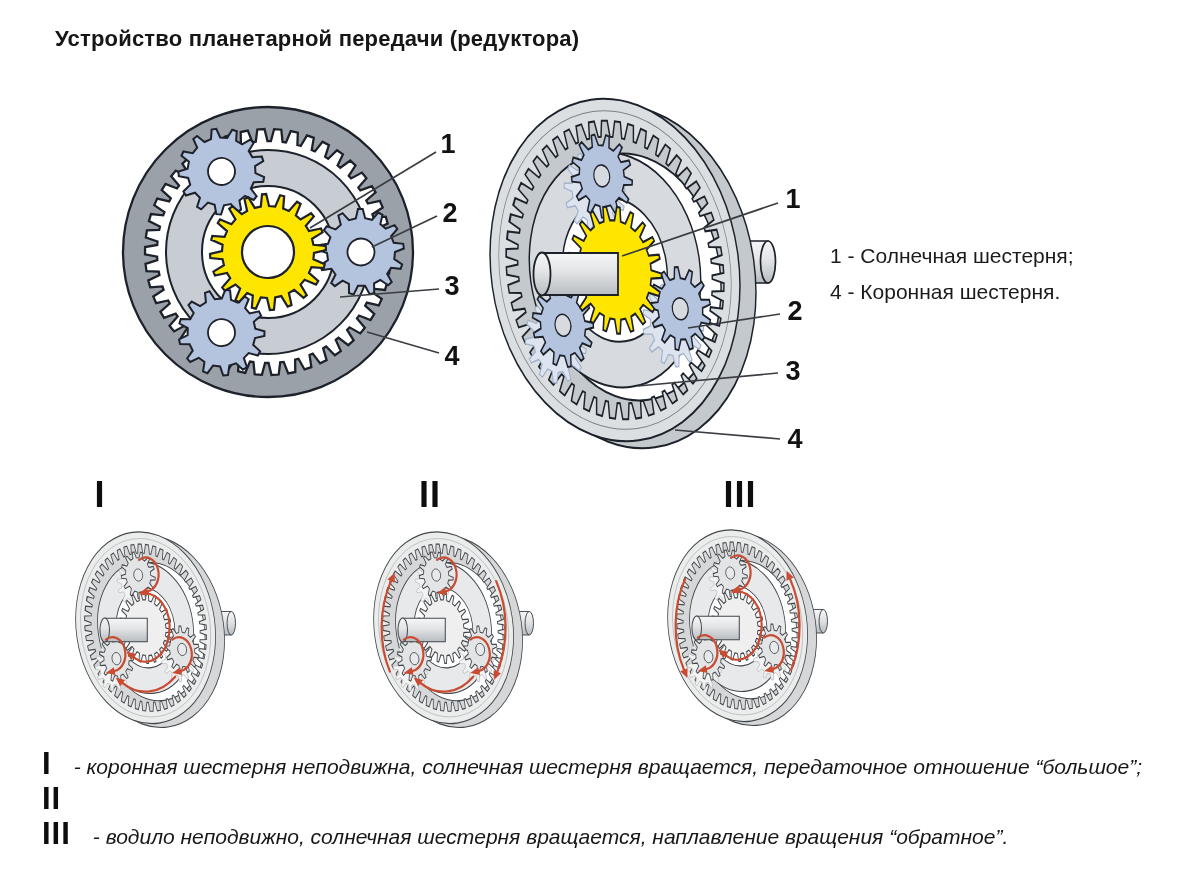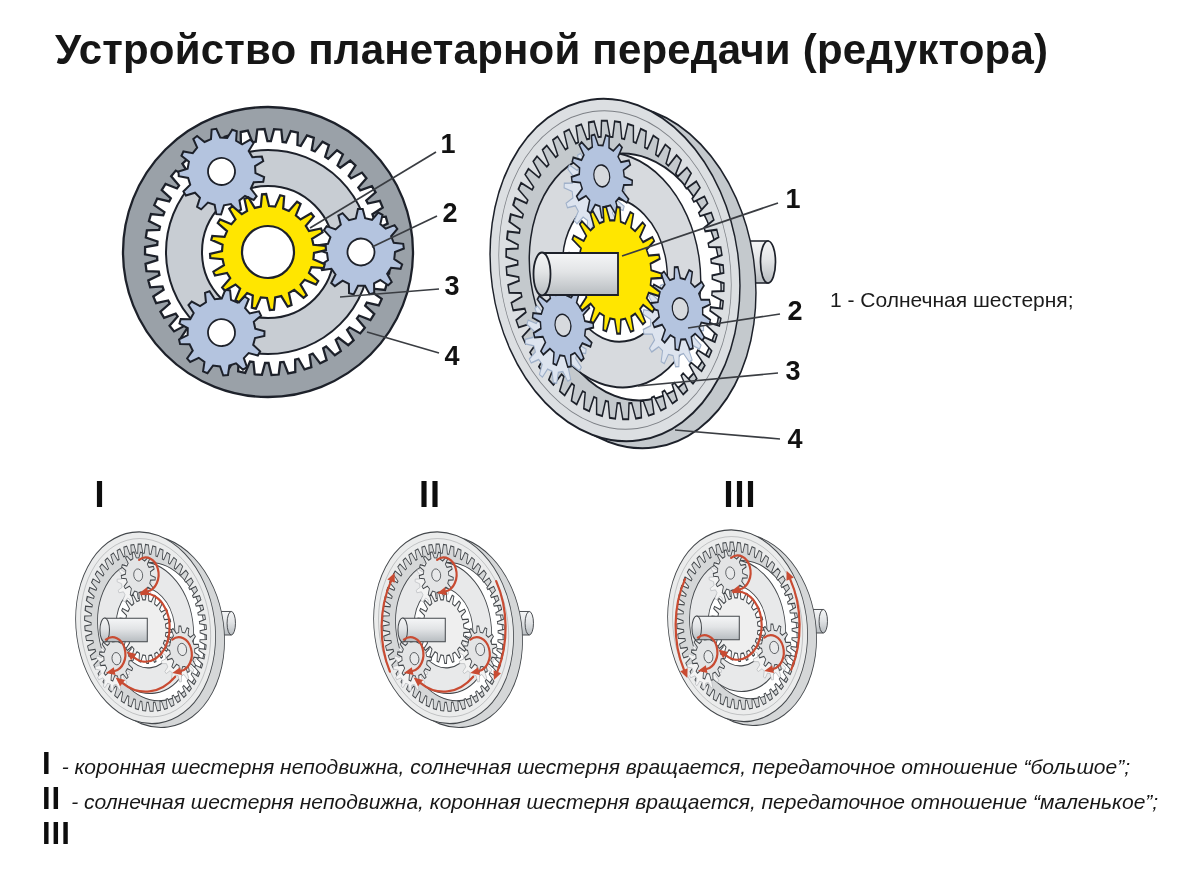--- a/index.html
+++ b/index.html
@@ -2,47 +2,47 @@
 <html><head>
 <meta charset="utf-8">
 <style>
   html,body{margin:0;padding:0;background:#fff;}
   .page{
     position:relative;width:1200px;height:893px;background:#ffffff;
     font-family:"Liberation Sans",sans-serif;color:#111;overflow:hidden;
   }
   .title{
     position:absolute;left:55px;top:26px;margin:0;
-    font-size:42px;font-weight:700;letter-spacing:0.2px;color:#161616;
+    font-size:22px;font-weight:700;letter-spacing:0.2px;color:#161616;
   }
   svg{position:absolute;display:block;}
   #fig2d{left:95px;top:95px;}
   #fig3d{left:480px;top:83px;}
   #mode1-svg{left:50px;top:518px;}
   #mode2-svg{left:348px;top:518px;}
   #mode3-svg{left:642px;top:516px;}
   .legend{
     position:absolute;left:830px;top:238px;
-    font-size:21px;line-height:35.5px;color:#1b1b1b;margin-top:44px;
+    font-size:21px;line-height:35.5px;color:#1b1b1b;
   }
   .mode-numeral{
     position:absolute;transform:translateX(-50%);
     font-size:36px;font-weight:700;color:#0d0d0d;letter-spacing:1px;
   }
   #num1{left:100px;top:474px;}
   #num2{left:430px;top:474px;}
   #num3{left:740px;top:474px;}
   .caption-row{
     position:absolute;left:42px;width:1150px;display:flex;align-items:baseline;gap:10px;
   }
   #cap1{top:746px;}
   #cap2{top:781px;}
   #cap3{top:816px;}
   .cap-num{font-size:31px;font-weight:700;color:#0d0d0d;letter-spacing:1px;flex:0 0 auto;}
-  .cap-text{font-size:21px;font-style:italic;color:#171717;}
+  .cap-text{font-size:21px;font-style:italic;color:#171717;margin-left:12px;}
   svg text.callout{
     font-family:"Liberation Sans",sans-serif;font-weight:700;font-size:27px;fill:#121212;
   }
 </style>
 </head>
 <body>
 
 <div class="page">
 
   <h1 class="title">Устройство планетарной передачи (редуктора)</h1>
@@ -132,20 +132,21 @@
       <line x1="158" y1="303" x2="298" y2="290" stroke="#3a3d42" stroke-width="1.7"></line>
       <line x1="195" y1="347" x2="300" y2="356" stroke="#3a3d42" stroke-width="1.7"></line>
       <text class="callout" x="313" y="116" text-anchor="middle" dominant-baseline="central">1</text>
       <text class="callout" x="315" y="228" text-anchor="middle" dominant-baseline="central">2</text>
       <text class="callout" x="313" y="288" text-anchor="middle" dominant-baseline="central">3</text>
       <text class="callout" x="315" y="356" text-anchor="middle" dominant-baseline="central">4</text>
     </svg>
 
   <div class="legend">
     <div>1 - Солнечная шестерня;</div>
+    <div>4 - Коронная шестерня.</div>
   </div>
 
   <div id="num1" class="mode-numeral">I</div>
   <div id="num2" class="mode-numeral">II</div>
   <div id="num3" class="mode-numeral">III</div>
 
   <svg id="mode1-svg" width="240" height="240" viewBox="0 0 240 240">
       <g transform="translate(20,5) scale(0.56)">
         <path d="M242,158 L288,158 L288,200 L242,200 Z" fill="url(#shaftG)" stroke="#43474b" stroke-width="1.7"></path>
         <ellipse cx="288" cy="179" rx="7.5" ry="21" fill="url(#shaftG)" stroke="#43474b" stroke-width="1.7"></ellipse>
@@ -305,19 +306,19 @@
       <path d="M149.29,153.70A62 88 0 0 0 148.18,63.07" fill="none" stroke="#c94b32" stroke-width="2.2" stroke-linecap="round"></path>
       <path d="M144.55,54.83L151.84,61.46L144.52,64.68Z" fill="#c94b32"></path>
     </svg>
 
   <div id="cap1" class="caption-row">
     <span class="cap-num">I</span>
     <span class="cap-text">- коронная шестерня неподвижна, солнечная шестерня вращается, передаточное отношение “большое”;</span>
   </div>
   <div id="cap2" class="caption-row">
     <span class="cap-num">II</span>
-    <span class="cap-text">- солнечная шестерня неподвижна, коронная шестерня вращается, передаточное отношение “маленькое”;</span>
   </div>
   <div id="cap3" class="caption-row">
     <span class="cap-num">III</span>
+    <span class="cap-text">- водило неподвижно, солнечная шестерня вращается, наплавление вращения “обратное”.</span>
   </div>
 
 </div>
 
 </body></html>

